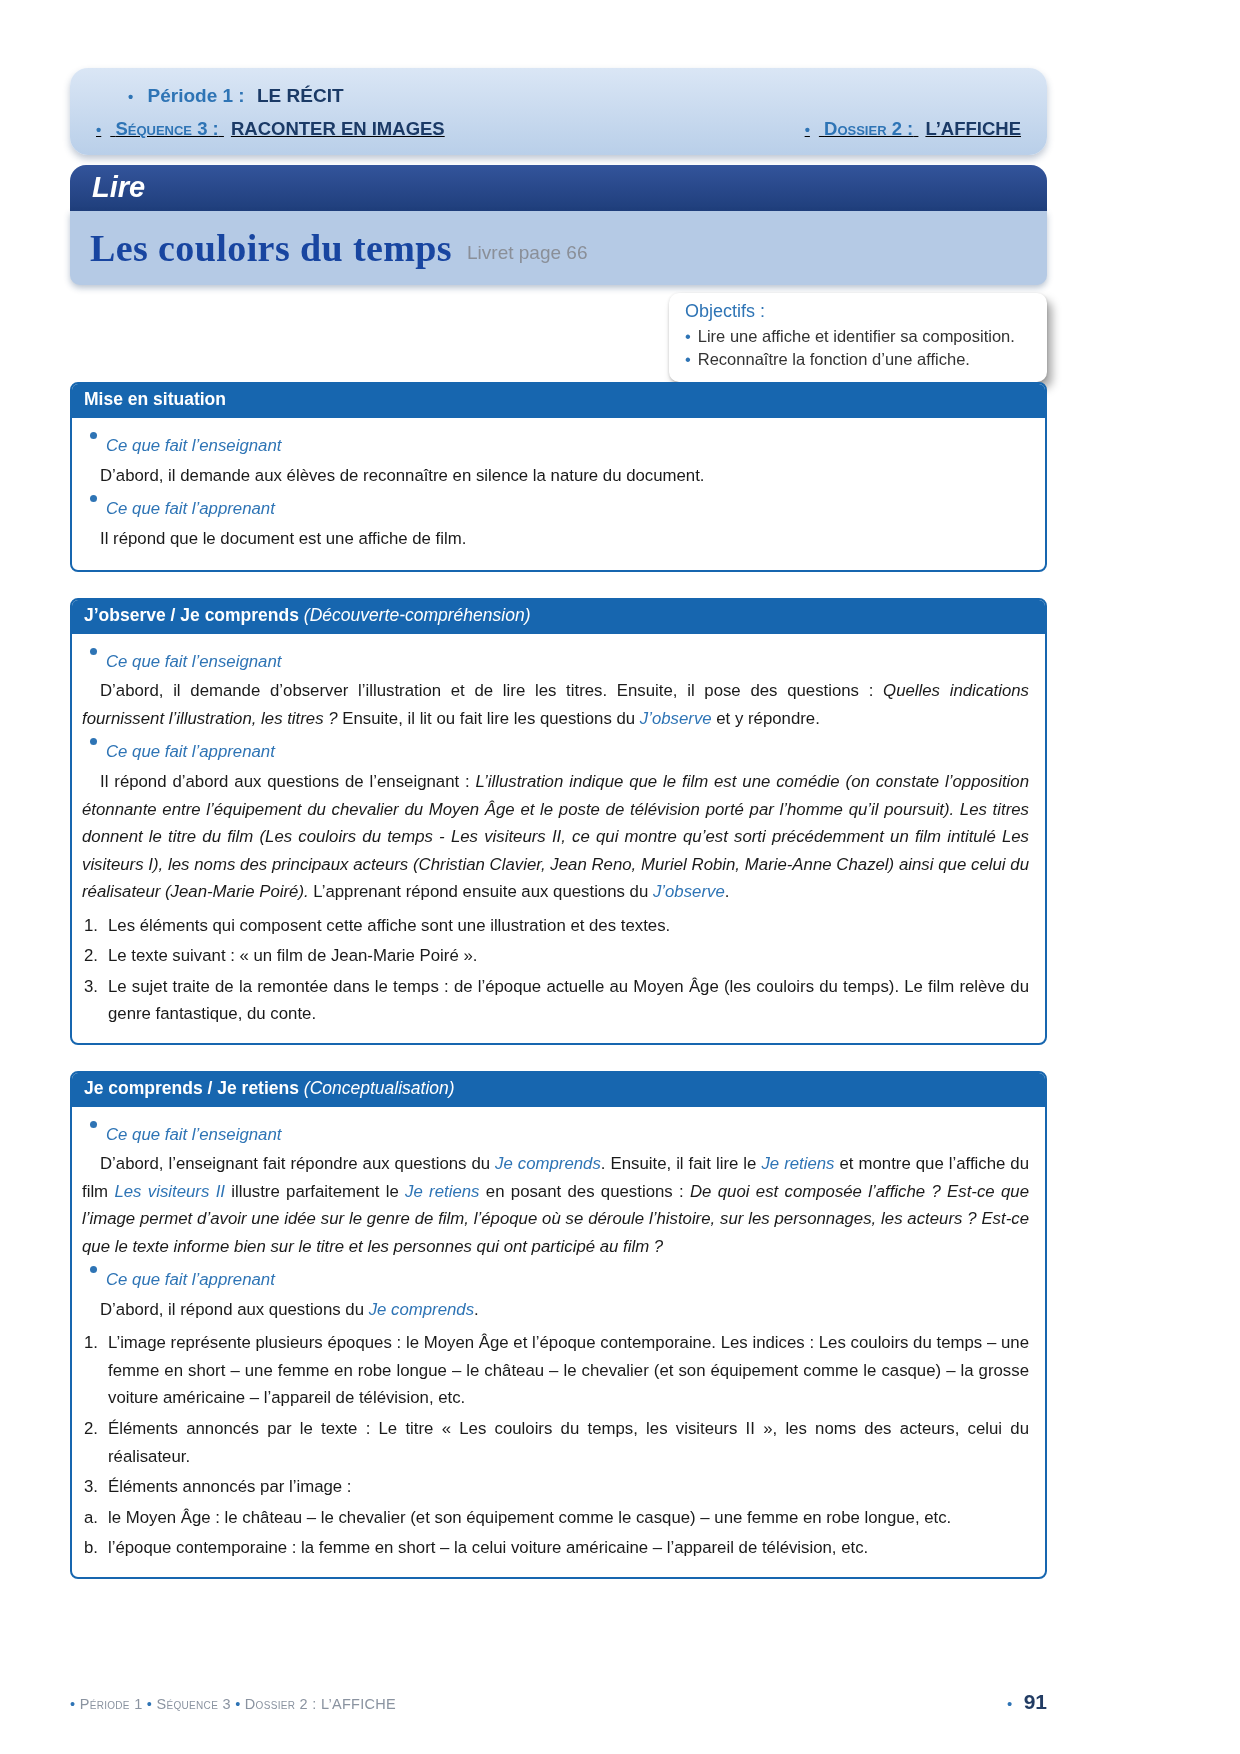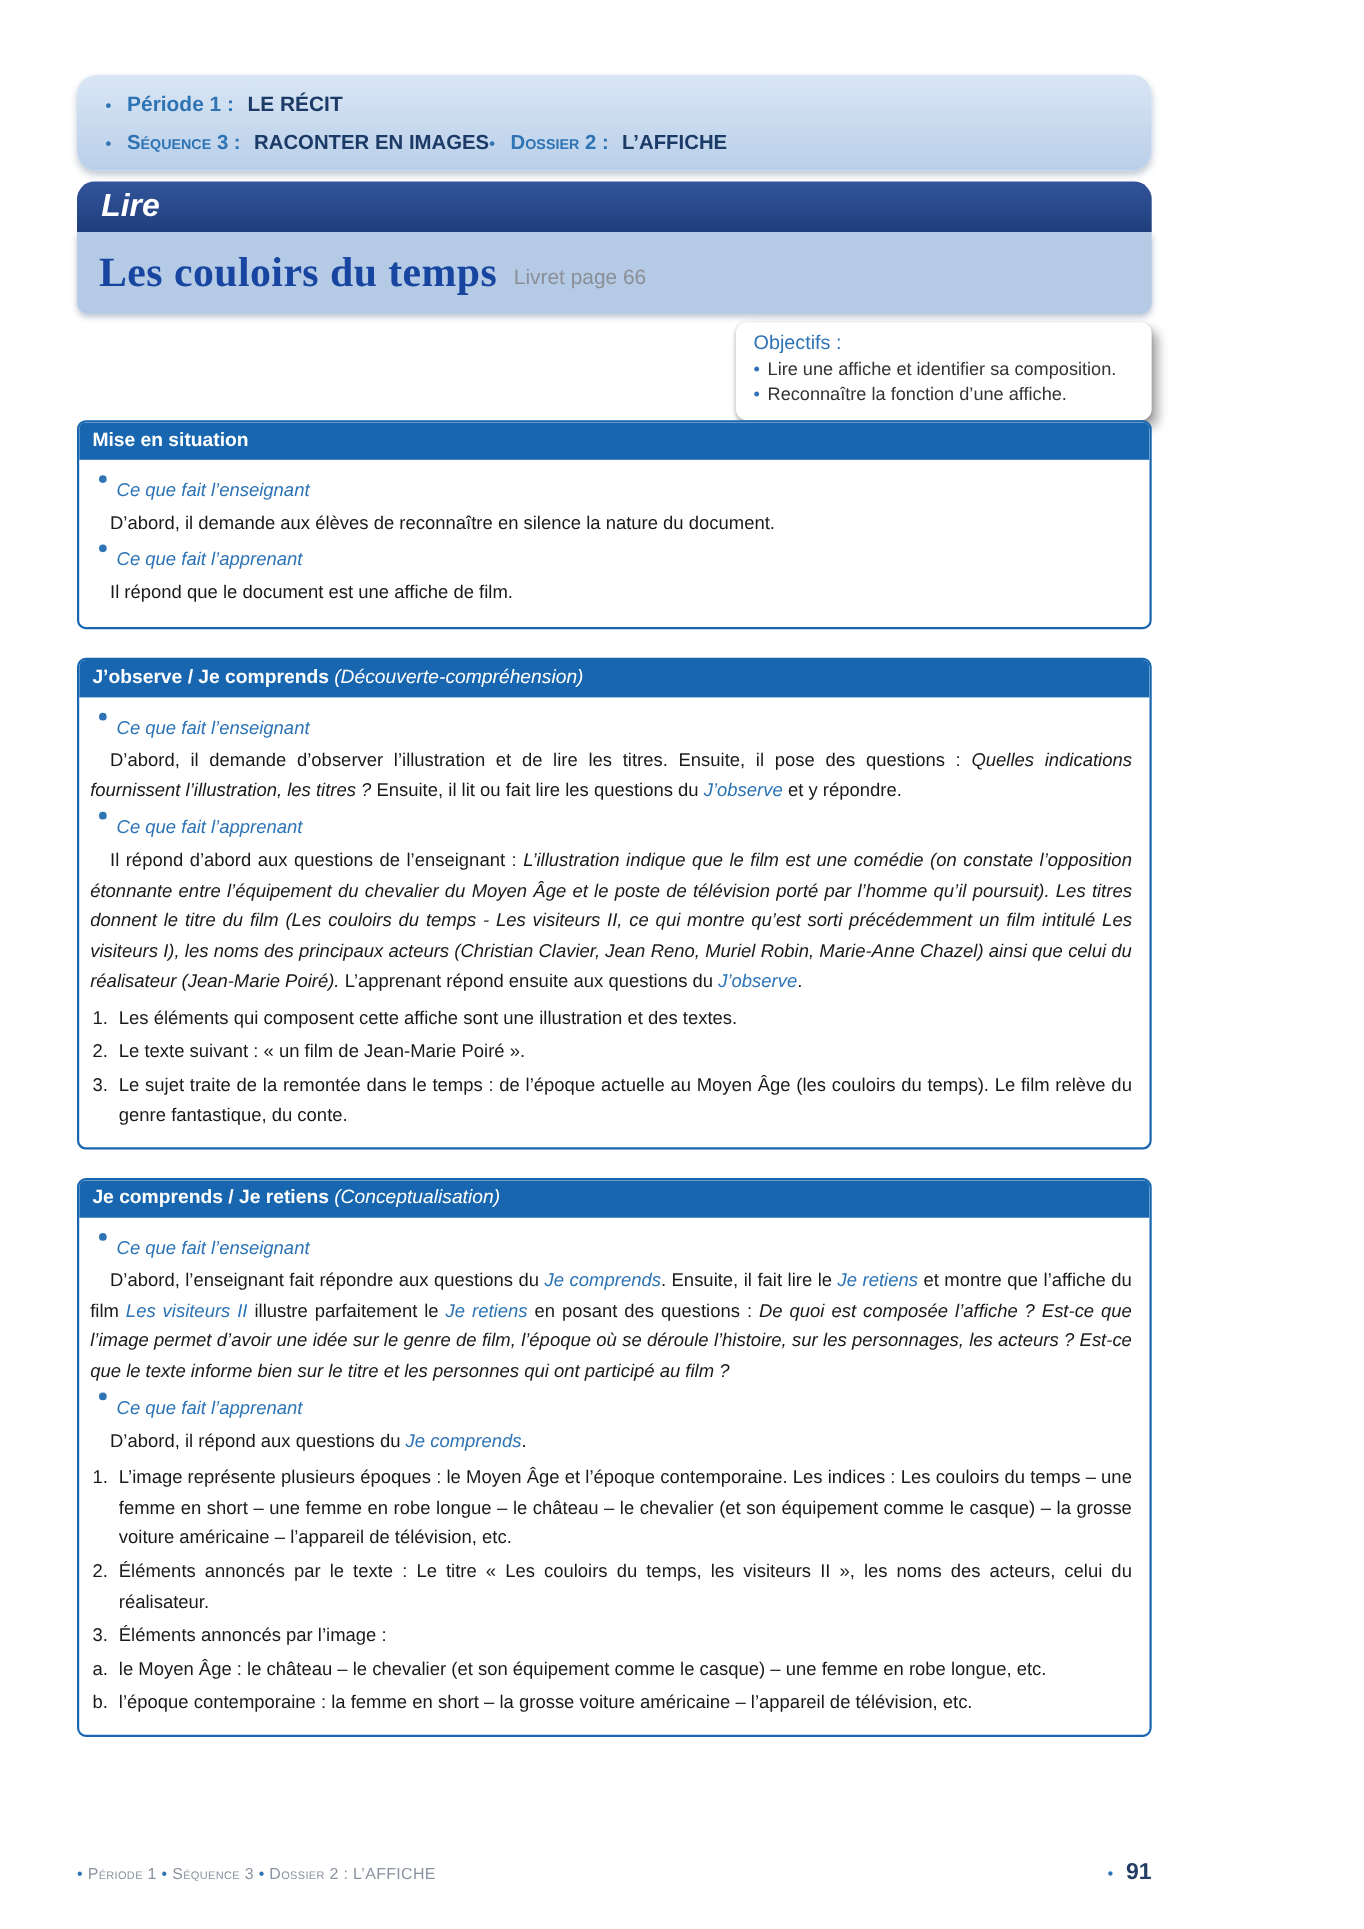--- a/index.html
+++ b/index.html
@@ -10,22 +10,22 @@
     --text:#1a1a1a;
   }
   *{box-sizing:border-box;}
   body{margin:0;background:#e8e8e8;font-family:"Liberation Sans",sans-serif;}
   .page{width:1240px;height:1754px;background:#ffffff;position:relative;padding:68px 193px 0 70px;margin:0 auto;}
 
   
   .top-card{background:linear-gradient(180deg,#dae6f5 0%,#b9cfe9 100%);border-radius:18px;
             padding:18px 26px 16px 26px;box-shadow:0 4px 7px rgba(27,58,102,.28);}
   .hline{font-size:19px;font-weight:700;line-height:1;}
-  .hline1{margin-bottom:15px;}
-  .hline2{display:flex;justify-content:flex-start;font-size:18.5px;}
+  .hline1{margin-bottom:15px;margin-left:32px;}
+  .hline2{display:flex;justify-content:space-between;font-size:18.5px;text-decoration:underline;}
   .hbullet{color:var(--accent);margin-right:9px;font-size:15px;}
   .hlabel{color:var(--accent);}
   .hvalue{color:var(--navy);margin-left:7px;}
   .sc{font-variant:small-caps;}
 
   
   .lire-band{margin-top:10px;background:linear-gradient(180deg,#33549b 0%,#1f3e7b 100%);
              border-radius:16px 16px 0 0;height:46px;display:flex;align-items:center;padding-left:22px;}
   .lire{color:#fff;font-family:Liberation Sans, sans-serif;font-style:italic;font-weight:700;font-size:29px;}
 
@@ -189,21 +189,21 @@
       <div class="oli">
         <span class="num">3.</span>
         <span>Éléments annoncés par l’image :</span>
       </div>
       <div class="oli">
         <span class="num">a.</span>
         <span>le Moyen Âge : le château – le chevalier (et son équipement comme le casque) – une femme en robe longue, etc.</span>
       </div>
       <div class="oli">
         <span class="num">b.</span>
-        <span>l’époque contemporaine : la femme en short – la grosse voiture américaine – l’appareil de télévision, etc.</span>
+        <span>l’époque contemporaine : la femme en short – la celui voiture américaine – l’appareil de télévision, etc.</span>
       </div>
     </div>
   </section>
 
   <footer class="footer">
     <div class="f-left"><span class="seg-fb">• </span><span class="seg-ft">Période 1 </span><span class="seg-fb">• </span><span class="seg-ft">Séquence 3 </span><span class="seg-fb">• </span><span class="seg-ft">Dossier 2 : L’AFFICHE</span></div>
     <div class="f-right">
       <span class="page-bullet">•</span>
       <span class="page-number">91</span>
     </div>

